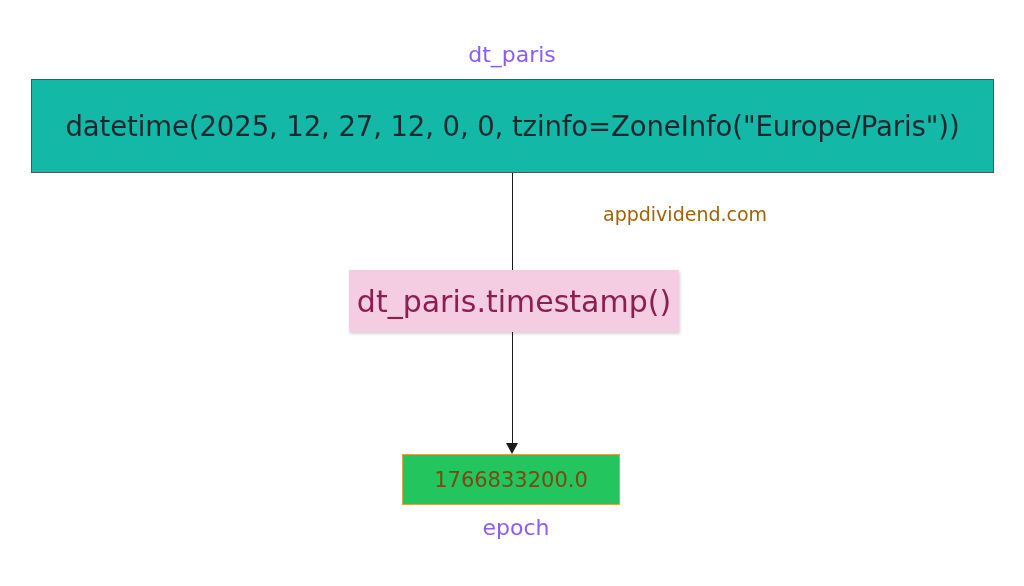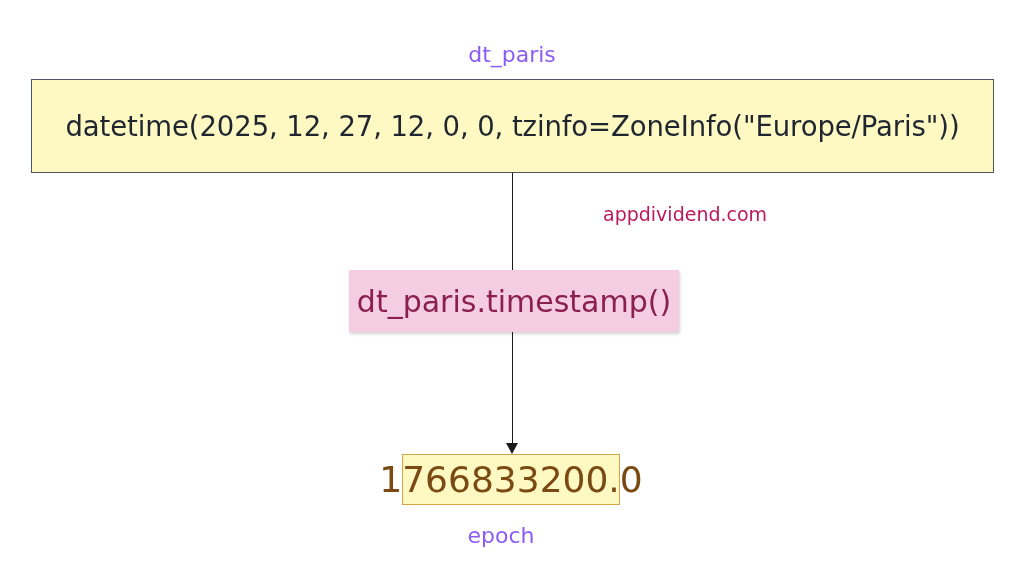--- a/index.html
+++ b/index.html
@@ -10,37 +10,37 @@
   .abs { position: absolute; }
   .label {
     color: #8b5cf6; font-size: 22px; text-align: center;
   }
   .box {
     box-sizing: border-box; display: flex; align-items: center; justify-content: center;
     white-space: nowrap;
   }
   #node-datetime {
     left: 31px; top: 79px; width: 963px; height: 94px;
-    background: #fef9c3; border: 1.5px solid #4a5560;
+    background: #14b8a6; border: 1.5px solid #4a5560;
     color: #1f2630; font-size: 27.5px; letter-spacing: -0.1px;
   }
   #node-timestamp {
     left: 349px; top: 270px; width: 330px; height: 62px;
     background: #f4cde3; color: #8a1f50; font-size: 30px;
     box-shadow: 1px 2px 3px rgba(0,0,0,0.18);
   }
   #node-epoch {
     left: 402px; top: 454px; width: 218px; height: 51px;
-    background: #fef9c3; border: 1.5px solid #d8a448;
-    color: #7a4a12; font-size: 36px;
+    background: #22c55e; border: 1.5px solid #d8a448;
+    color: #7a4a12; font-size: 21px;
   }
   #label-dt-paris { left: 412px; top: 42px; width: 200px; }
-  #label-epoch { left: 401px; top: 515px; width: 200px; margin-top: 8px; }
+  #label-epoch { left: 416px; top: 515px; width: 200px; }
   #watermark {
-    left: 603px; top: 203px; color: #be185d; font-size: 19px;
+    left: 603px; top: 203px; color: #a16207; font-size: 19px;
   }
   .edge { background: #1a1a1a; width: 1.5px; }
   #edge-1 { left: 511.5px; top: 173px; height: 97px; }
   #edge-2 { left: 511.5px; top: 332px; height: 112px; }
   #arrowhead {
     left: 506px; top: 443px; width: 0; height: 0;
     border-left: 6px solid transparent; border-right: 6px solid transparent;
     border-top: 11px solid #1a1a1a;
   }
 </style>

